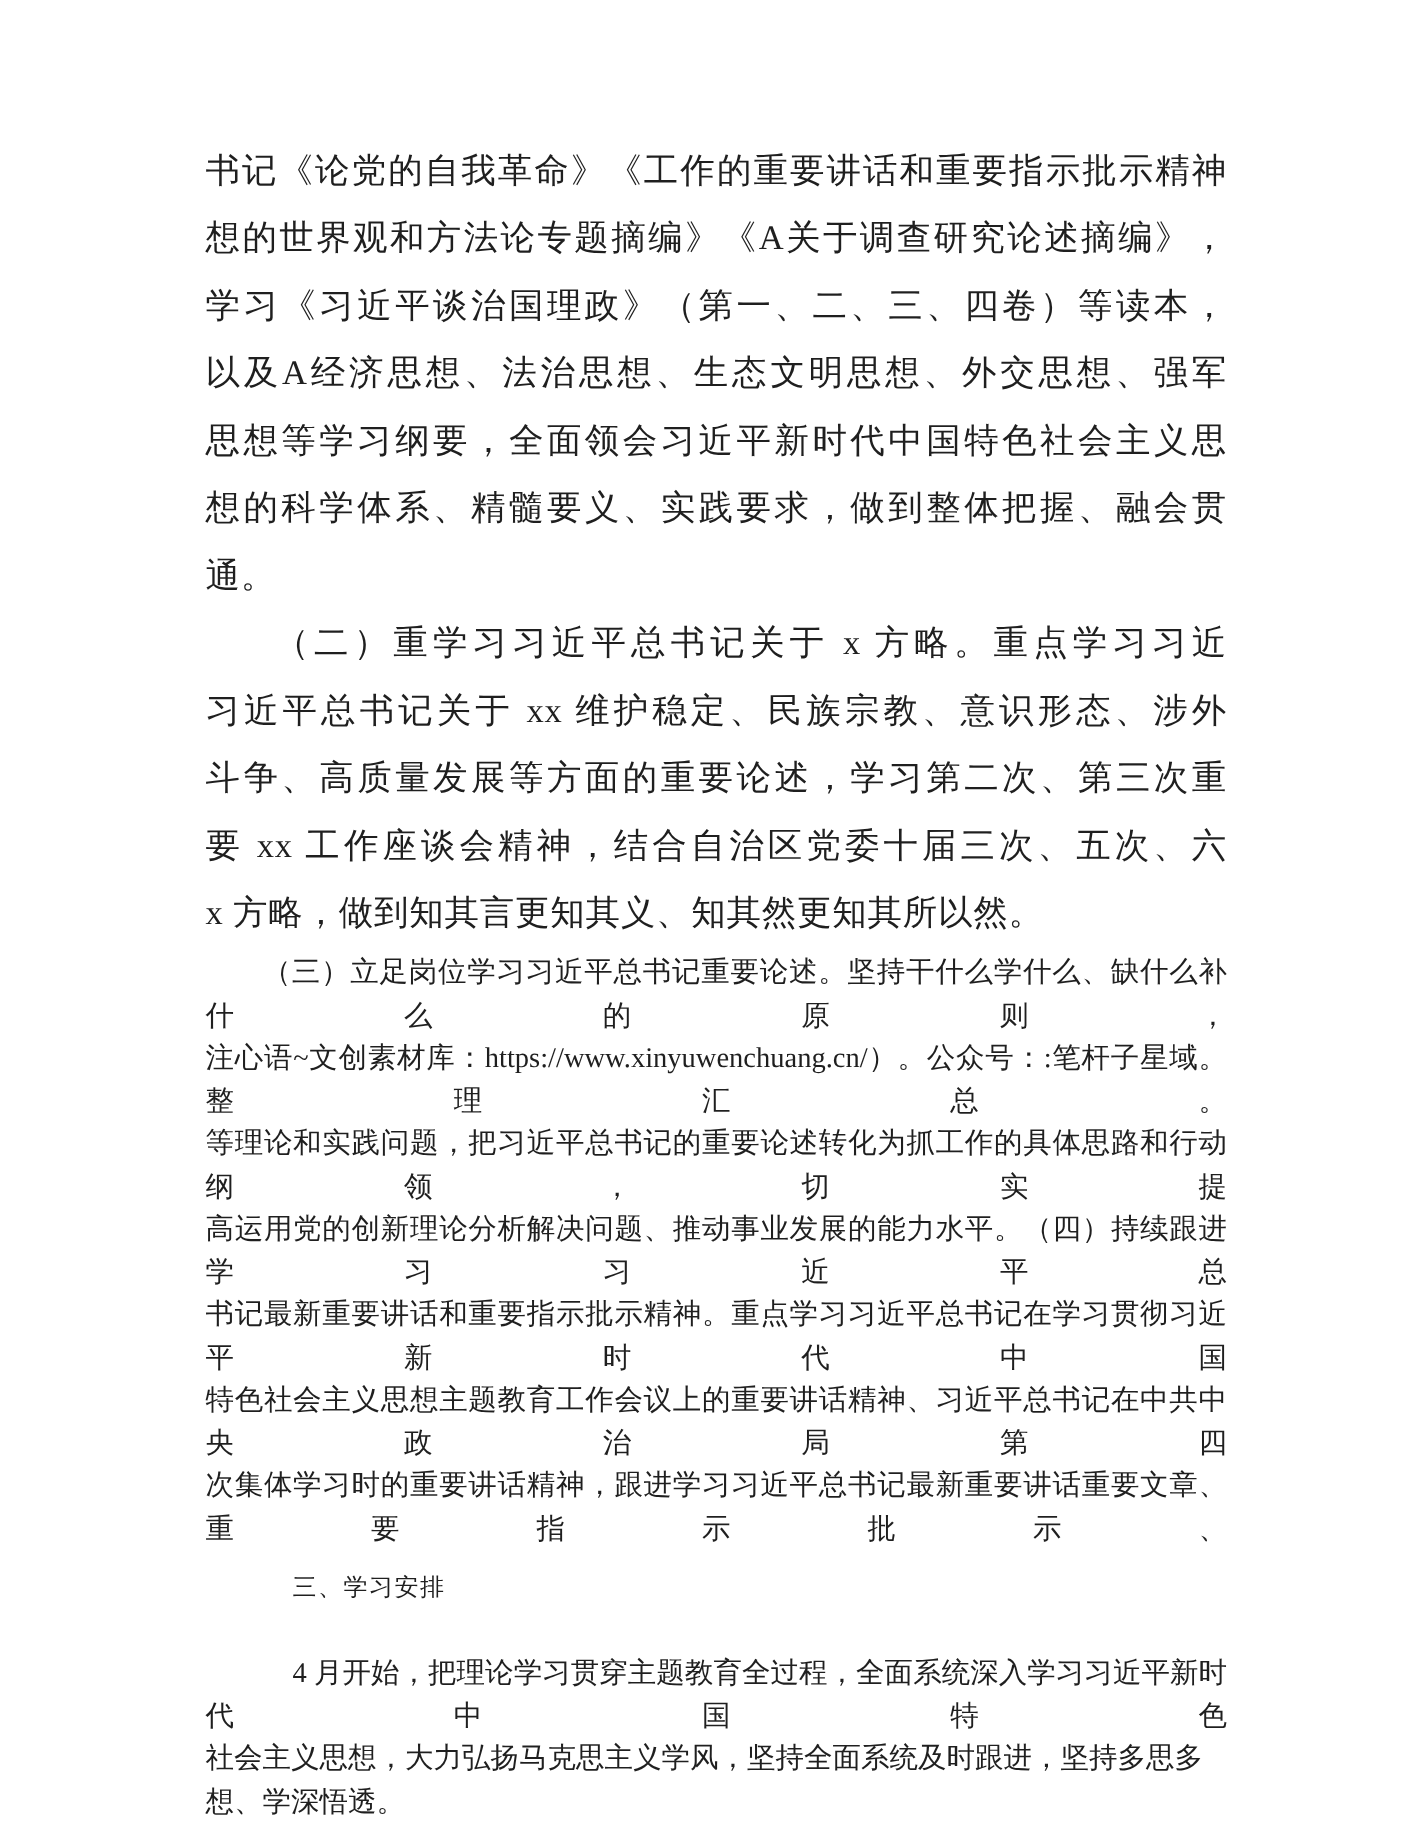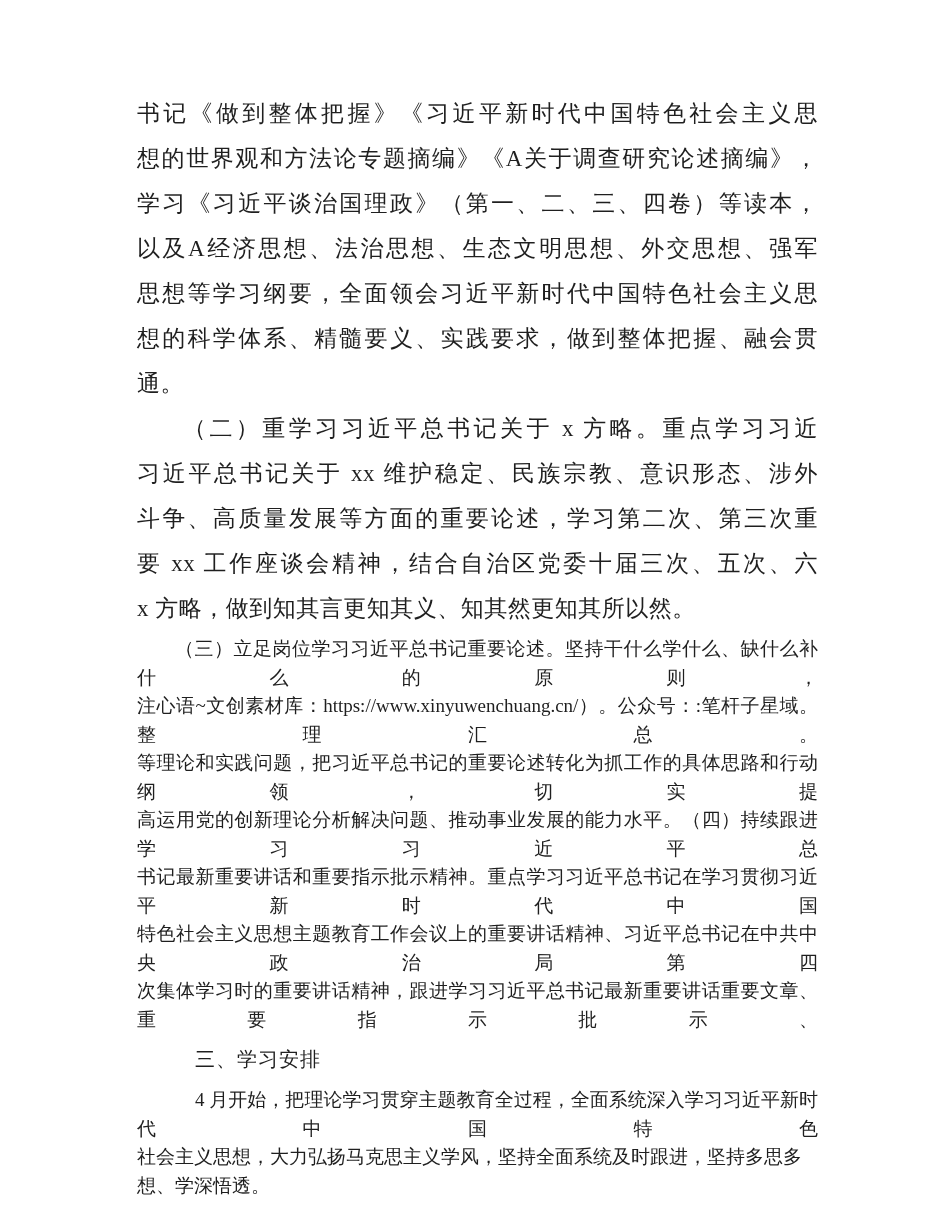--- a/index.html
+++ b/index.html
@@ -38,36 +38,36 @@
   }
   .para.small {
     font-size: 19px;
     line-height: 28.5px;
     margin-top: 4px;
   }
   .para.indent .line:first-child { text-indent: 2em; }
   .para.indent-lg .line:first-child { text-indent: 58px; }
   .heading {
     margin: 6px 0 0 0;
-    font-size: 20px;
+    font-size: 16px;
     line-height: 38px;
     font-weight: normal;
     text-indent: 58px;
     letter-spacing: 1px;
   }
-  .para.last-block { margin-top: 8px; }
+  .para.last-block { margin-top: 24px; }
 </style>
 </head>
 <body>
 
 <div class="page">
   <div class="content">
 
     <div class="para large">
-        <div class="line">书记《做到整体把握》《习近平新时代中国特色社会主义思</div>
+        <div class="line">书记《论党的自我革命》《工作的重要讲话和重要指示批示精神</div>
         <div class="line">想的世界观和方法论专题摘编》《A关于调查研究论述摘编》，</div>
         <div class="line">学习《习近平谈治国理政》（第一、二、三、四卷）等读本，</div>
         <div class="line">以及A经济思想、法治思想、生态文明思想、外交思想、强军</div>
         <div class="line">思想等学习纲要，全面领会习近平新时代中国特色社会主义思</div>
         <div class="line">想的科学体系、精髓要义、实践要求，做到整体把握、融会贯</div>
         <div class="line last">通。</div>
       </div>
 
     <div class="para large indent">
         <div class="line">（二）重学习习近平总书记关于 x 方略。重点学习习近</div>

